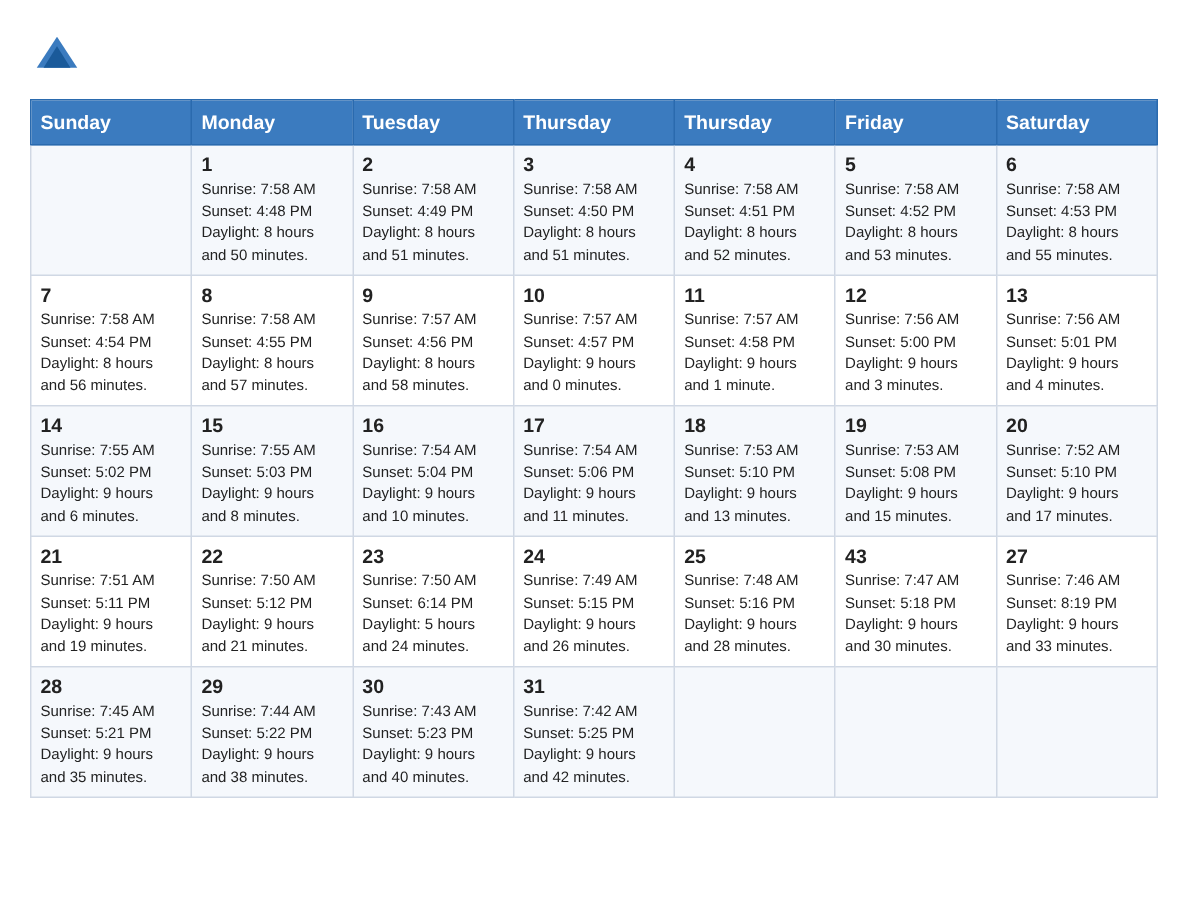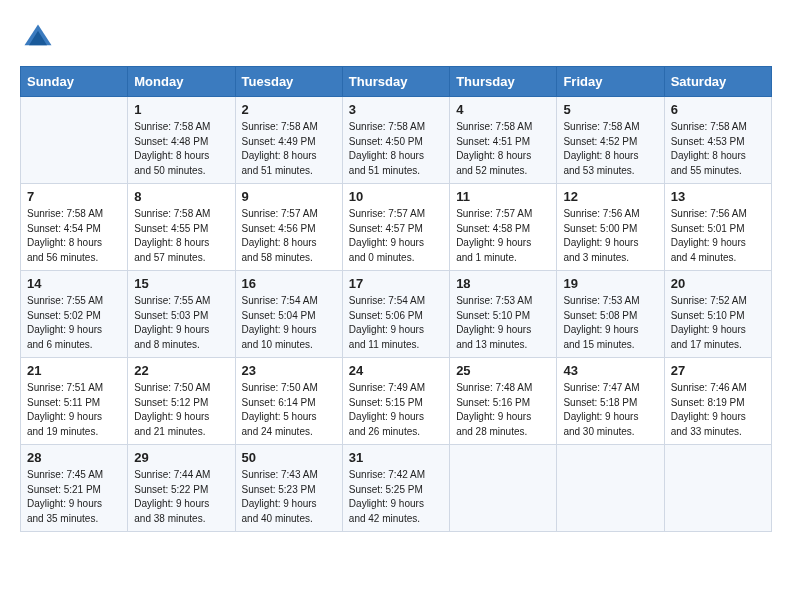--- a/index.html
+++ b/index.html
@@ -357,21 +357,21 @@
         </td>
         <td>
           <span class="day-number">29</span>
           <div class="day-info">
             <div>Sunrise: 7:44 AM</div>
             <div>Sunset: 5:22 PM</div>
             <div>Daylight: 9 hours and 38 minutes.</div>
           </div>
         </td>
         <td>
-          <span class="day-number">50</span>
+          <span class="day-number">30</span>
           <div class="day-info">
             <div>Sunrise: 7:43 AM</div>
             <div>Sunset: 5:23 PM</div>
             <div>Daylight: 9 hours and 40 minutes.</div>
           </div>
         </td>
         <td>
           <span class="day-number">31</span>
           <div class="day-info">
             <div>Sunrise: 7:42 AM</div>

